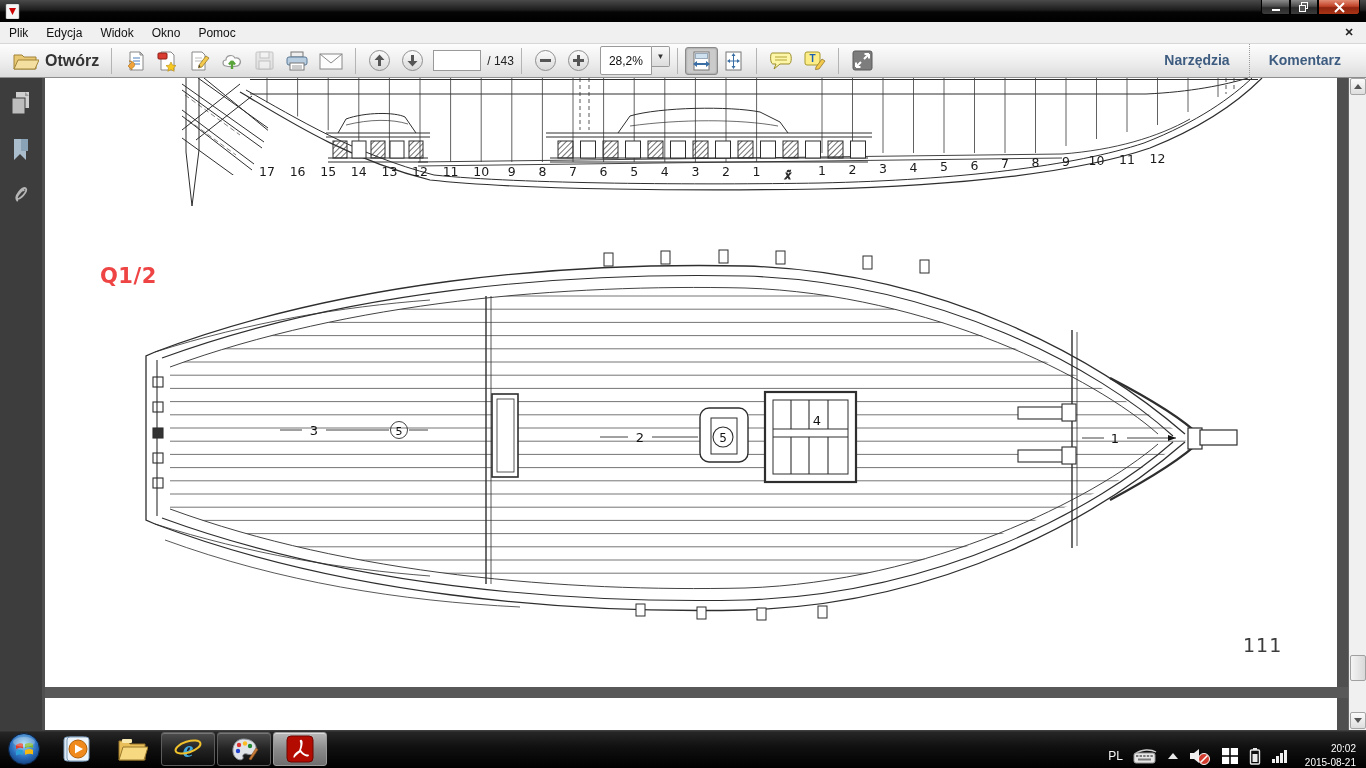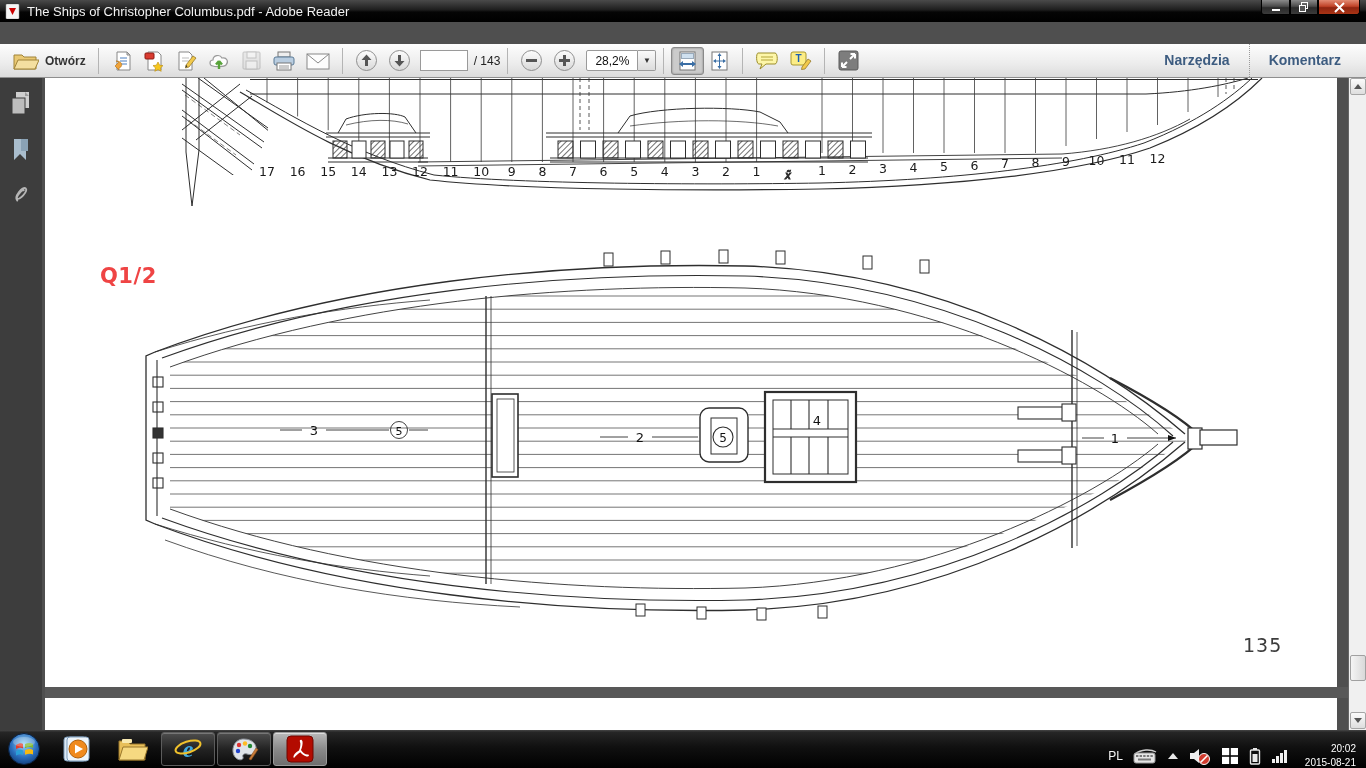--- a/index.html
+++ b/index.html
@@ -25,26 +25,26 @@
   .menu-item { padding:3px 9px; cursor:default; }
   .doc-close { position:absolute; right:10px; top:3px; width:14px; height:14px; font-size:11px; font-weight:bold;
     color:#222; display:flex; align-items:center; justify-content:center; }
 
   
   .toolbar { position:absolute; left:0; top:44px; width:1366px; height:34px;
     background:linear-gradient(#fdfdfd, #ececec 60%, #dcdcdc); border-bottom:1px solid #8e8e8e;
     display:flex; align-items:center; padding:0 8px; }
   .tb-btn { height:28px; padding:0 5px; display:flex; align-items:center; gap:6px; border-radius:3px; }
   .tb-btn.pressed { background:#cbcbcb; box-shadow:inset 0 0 2px #777; border:1px solid #8a8a8a; }
-  .tb-label { font-size:12px; font-weight:bold; color:#333; }
+  .tb-label { font-size:16px; font-weight:bold; color:#333; }
   .tb-sep { width:1px; height:26px; background:#b4b4b4; margin:0 7px; }
   .pagebox { width:36px; height:21px; border:1px solid #9a9a9a; background:#fff; font-size:12px;
     text-align:center; font-family:"Liberation Sans",sans-serif;padding-left:46px; }
   .pagetotal { font-size:12px; color:#222; margin-left:6px; }
-  .zoombox { height:21px; border:1px solid #9a9a9a; background:#fff; display:flex; align-items:center; border-radius:2px 0 0 2px; }
+  .zoombox { height:29px; border:1px solid #9a9a9a; background:#fff; display:flex; align-items:center; border-radius:2px 0 0 2px; }
   .zoomval { font-size:12px; padding:0 8px; color:#111; }
   .zoomdrop { width:18px; height:21px; border:1px solid #9a9a9a; border-left:none; border-radius:0 2px 2px 0;
     background:linear-gradient(#fafafa,#dcdcdc); display:flex; align-items:center; justify-content:center; font-size:8px; color:#333; }
   .panelbtns { position:absolute; right:6px; top:0; height:33px; display:flex; align-items:center; }
   .panel-btn { padding:0 19px; font-size:14px; font-weight:bold; color:#3d5c80; line-height:33px; }
   .panel-btn + .panel-btn { border-left:1px dotted #9a9a9a; }
 
   
   .content { position:absolute; left:0; top:78px; width:1366px; height:652px; }
   .sidebar { position:absolute; left:0; top:0; width:42px; height:652px; background:#3d3d3d; }
@@ -79,41 +79,50 @@
 </head>
 <body>
 
 <div id="screen">
 
   <div class="titlebar">
     <svg class="appicon" viewBox="0 0 16 15">
       <rect x="1" y="0" width="13" height="15" rx="1" fill="#f5f5f5" stroke="#999" stroke-width="0.5"></rect>
       <path d="M4,4 L11,4 L7.5,11 Z" fill="#c00"></path>
     </svg>
-    <span>The Ships of Christopher Columbus.pdf - Adobe Reader</span>
     <div class="winbtns">
       <div class="winbtn min">
           <svg width="10" height="9" viewBox="0 0 10 9">
             <rect x="1" y="6" width="8" height="2" fill="#fff"></rect>
           </svg>
         </div>
       <div class="winbtn max">
           <svg width="10" height="10" viewBox="0 0 10 10">
             <rect x="2.5" y="0.5" width="6" height="6" fill="none" stroke="#fff"></rect>
             <rect x="0.5" y="3.5" width="6" height="6" fill="#555" stroke="#fff"></rect>
           </svg>
         </div>
       <div class="winbtn close">
           <svg width="11" height="11" viewBox="0 0 11 11">
             <path d="M1,1 L10,10 M10,1 L1,10" stroke="#fff" stroke-width="2"></path>
           </svg>
         </div>
     </div>
   </div>
 
+  <div class="menubar">
+    <div style="display:flex;">
+        <div class="menu-item">Plik</div>
+        <div class="menu-item">Edycja</div>
+        <div class="menu-item">Widok</div>
+        <div class="menu-item">Okno</div>
+        <div class="menu-item">Pomoc</div>
+      </div>
+    <div class="doc-close">✕</div>
+  </div>
 
   <div class="toolbar">
     <div class="tb-btn">
       <svg width="26" height="20" viewBox="0 0 26 20">
         <path d="M1,4 L9,4 L11,6 L23,6 L23,18 L1,18 Z" fill="#e9c873" stroke="#a08338" stroke-width="1"></path>
         <path d="M1,18 L5,9 L26,9 L22,18 Z" fill="#f4dfa0" stroke="#a08338" stroke-width="1"></path>
       </svg>
       <span class="tb-label">Otwórz</span>
     </div>
     <div class="tb-sep"></div>
@@ -541,21 +550,21 @@
               <text x="640" y="442" font-size="13" fill="#111" text-anchor="middle" stroke="none">2</text>
               <line x1="652" y1="437" x2="698" y2="437"></line>
               <line x1="1082" y1="438" x2="1104" y2="438"></line>
               <text x="1115" y="443" font-size="13" fill="#111" text-anchor="middle" stroke="none">1</text>
               <line x1="1127" y1="438" x2="1176" y2="438"></line>
               <path d="M1176,438 L1168,435 L1168,441 Z" fill="#111" stroke="none"></path>
             </g>
           </g>
         </svg>
         <div class="figure-label">Q1/2</div>
-        <div class="page-number">135</div>
+        <div class="page-number">111</div>
       </div>
       <div class="pagegap"></div>
       <div class="page2"></div>
 
       <div class="vscroll">
         <div class="sbtn" style="top:0">
           <div class="sarrow" style="border-bottom:5px solid #555"></div>
         </div>
         <div class="sthumb"></div>
         <div class="sbtn" style="top:634px">

